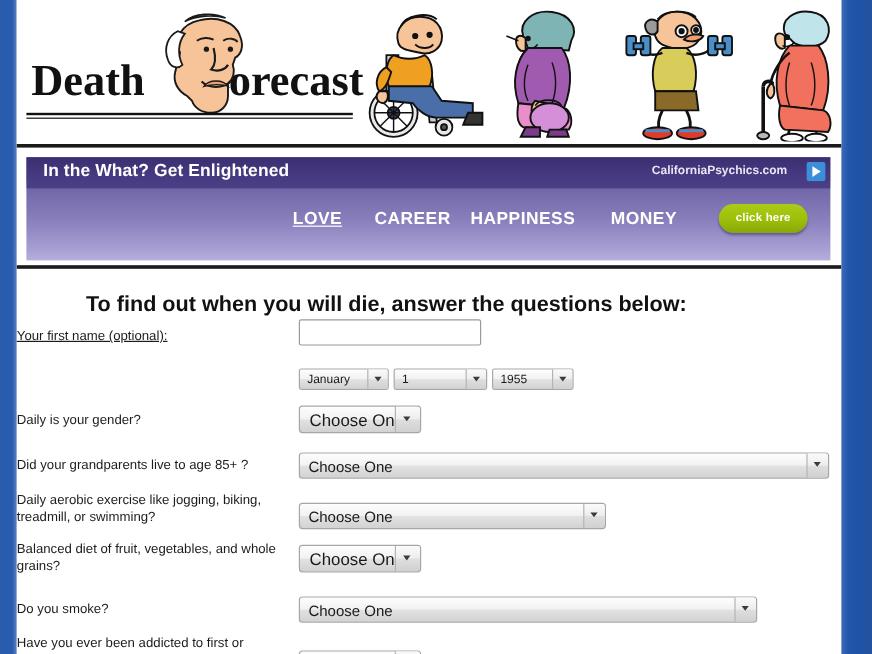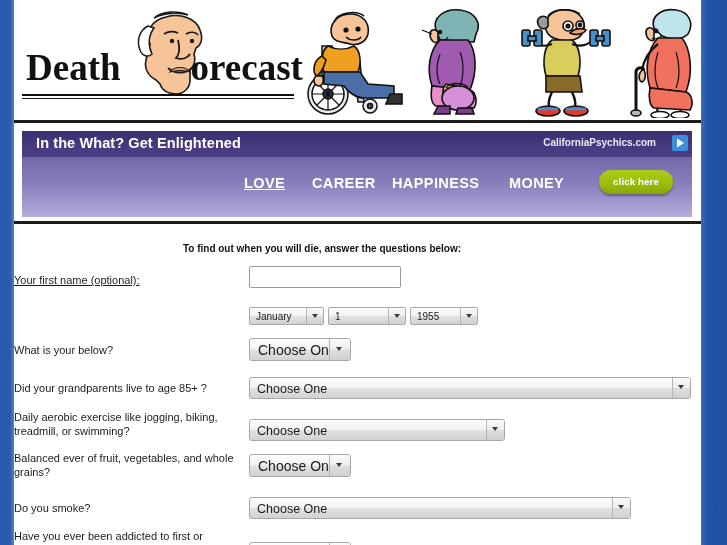--- a/index.html
+++ b/index.html
@@ -189,21 +189,21 @@
     line-height: 24px;
     letter-spacing: 0.2px;
   }
 
   
   #form-title {
     position: absolute;
     left: 0; top: 243px;
     width: 616px;
     text-align: center;
-    font-size: 10px;
+    font-size: 18px;
     font-weight: bold;
     color: #111111;
   }
   #form-rows {
     position: absolute;
     left: 0; top: 266px;
     width: 687px;
   }
   .frow { position: absolute; left: 0; width: 687px; }
   .flabel {
@@ -474,21 +474,21 @@
           <div class="sel small" style="left:161px; width:68px;">
             <span class="sel-text">1955</span>
             <span class="sel-arrowbox">
                 <span class="sel-arrow"></span>
               </span>
           </div>
         </div>
       </div>
 
       <div class="frow" style="top:72px;">
-        <div class="flabel" style="left:0px; top:5px;">What is your below?</div>
+        <div class="flabel" style="left:0px; top:5px;">Daily is your gender?</div>
         <div class="fctl" style="left:235px; top:0px;">
           <div class="sel big" style="width:102px;">
             <span class="sel-text">Choose One</span>
             <span class="sel-arrowbox">
                 <span class="sel-arrow"></span>
               </span>
           </div>
         </div>
       </div>
 
@@ -510,21 +510,21 @@
           <div class="sel" style="width:256px; height:22px;">
             <span class="sel-text" style="font-size:12.5px; line-height:22px;">Choose One</span>
             <span class="sel-arrowbox" style="height:22px;">
                 <span class="sel-arrow"></span>
               </span>
           </div>
         </div>
       </div>
 
       <div class="frow" style="top:185px;">
-        <div class="flabel" style="left:0px; top:0px;">Balanced ever of fruit, vegetables, and whole grains?</div>
+        <div class="flabel" style="left:0px; top:0px;">Balanced diet of fruit, vegetables, and whole grains?</div>
         <div class="fctl" style="left:235px; top:3px;">
           <div class="sel big" style="width:102px;">
             <span class="sel-text">Choose One</span>
             <span class="sel-arrowbox">
                 <span class="sel-arrow"></span>
               </span>
           </div>
         </div>
       </div>
 

